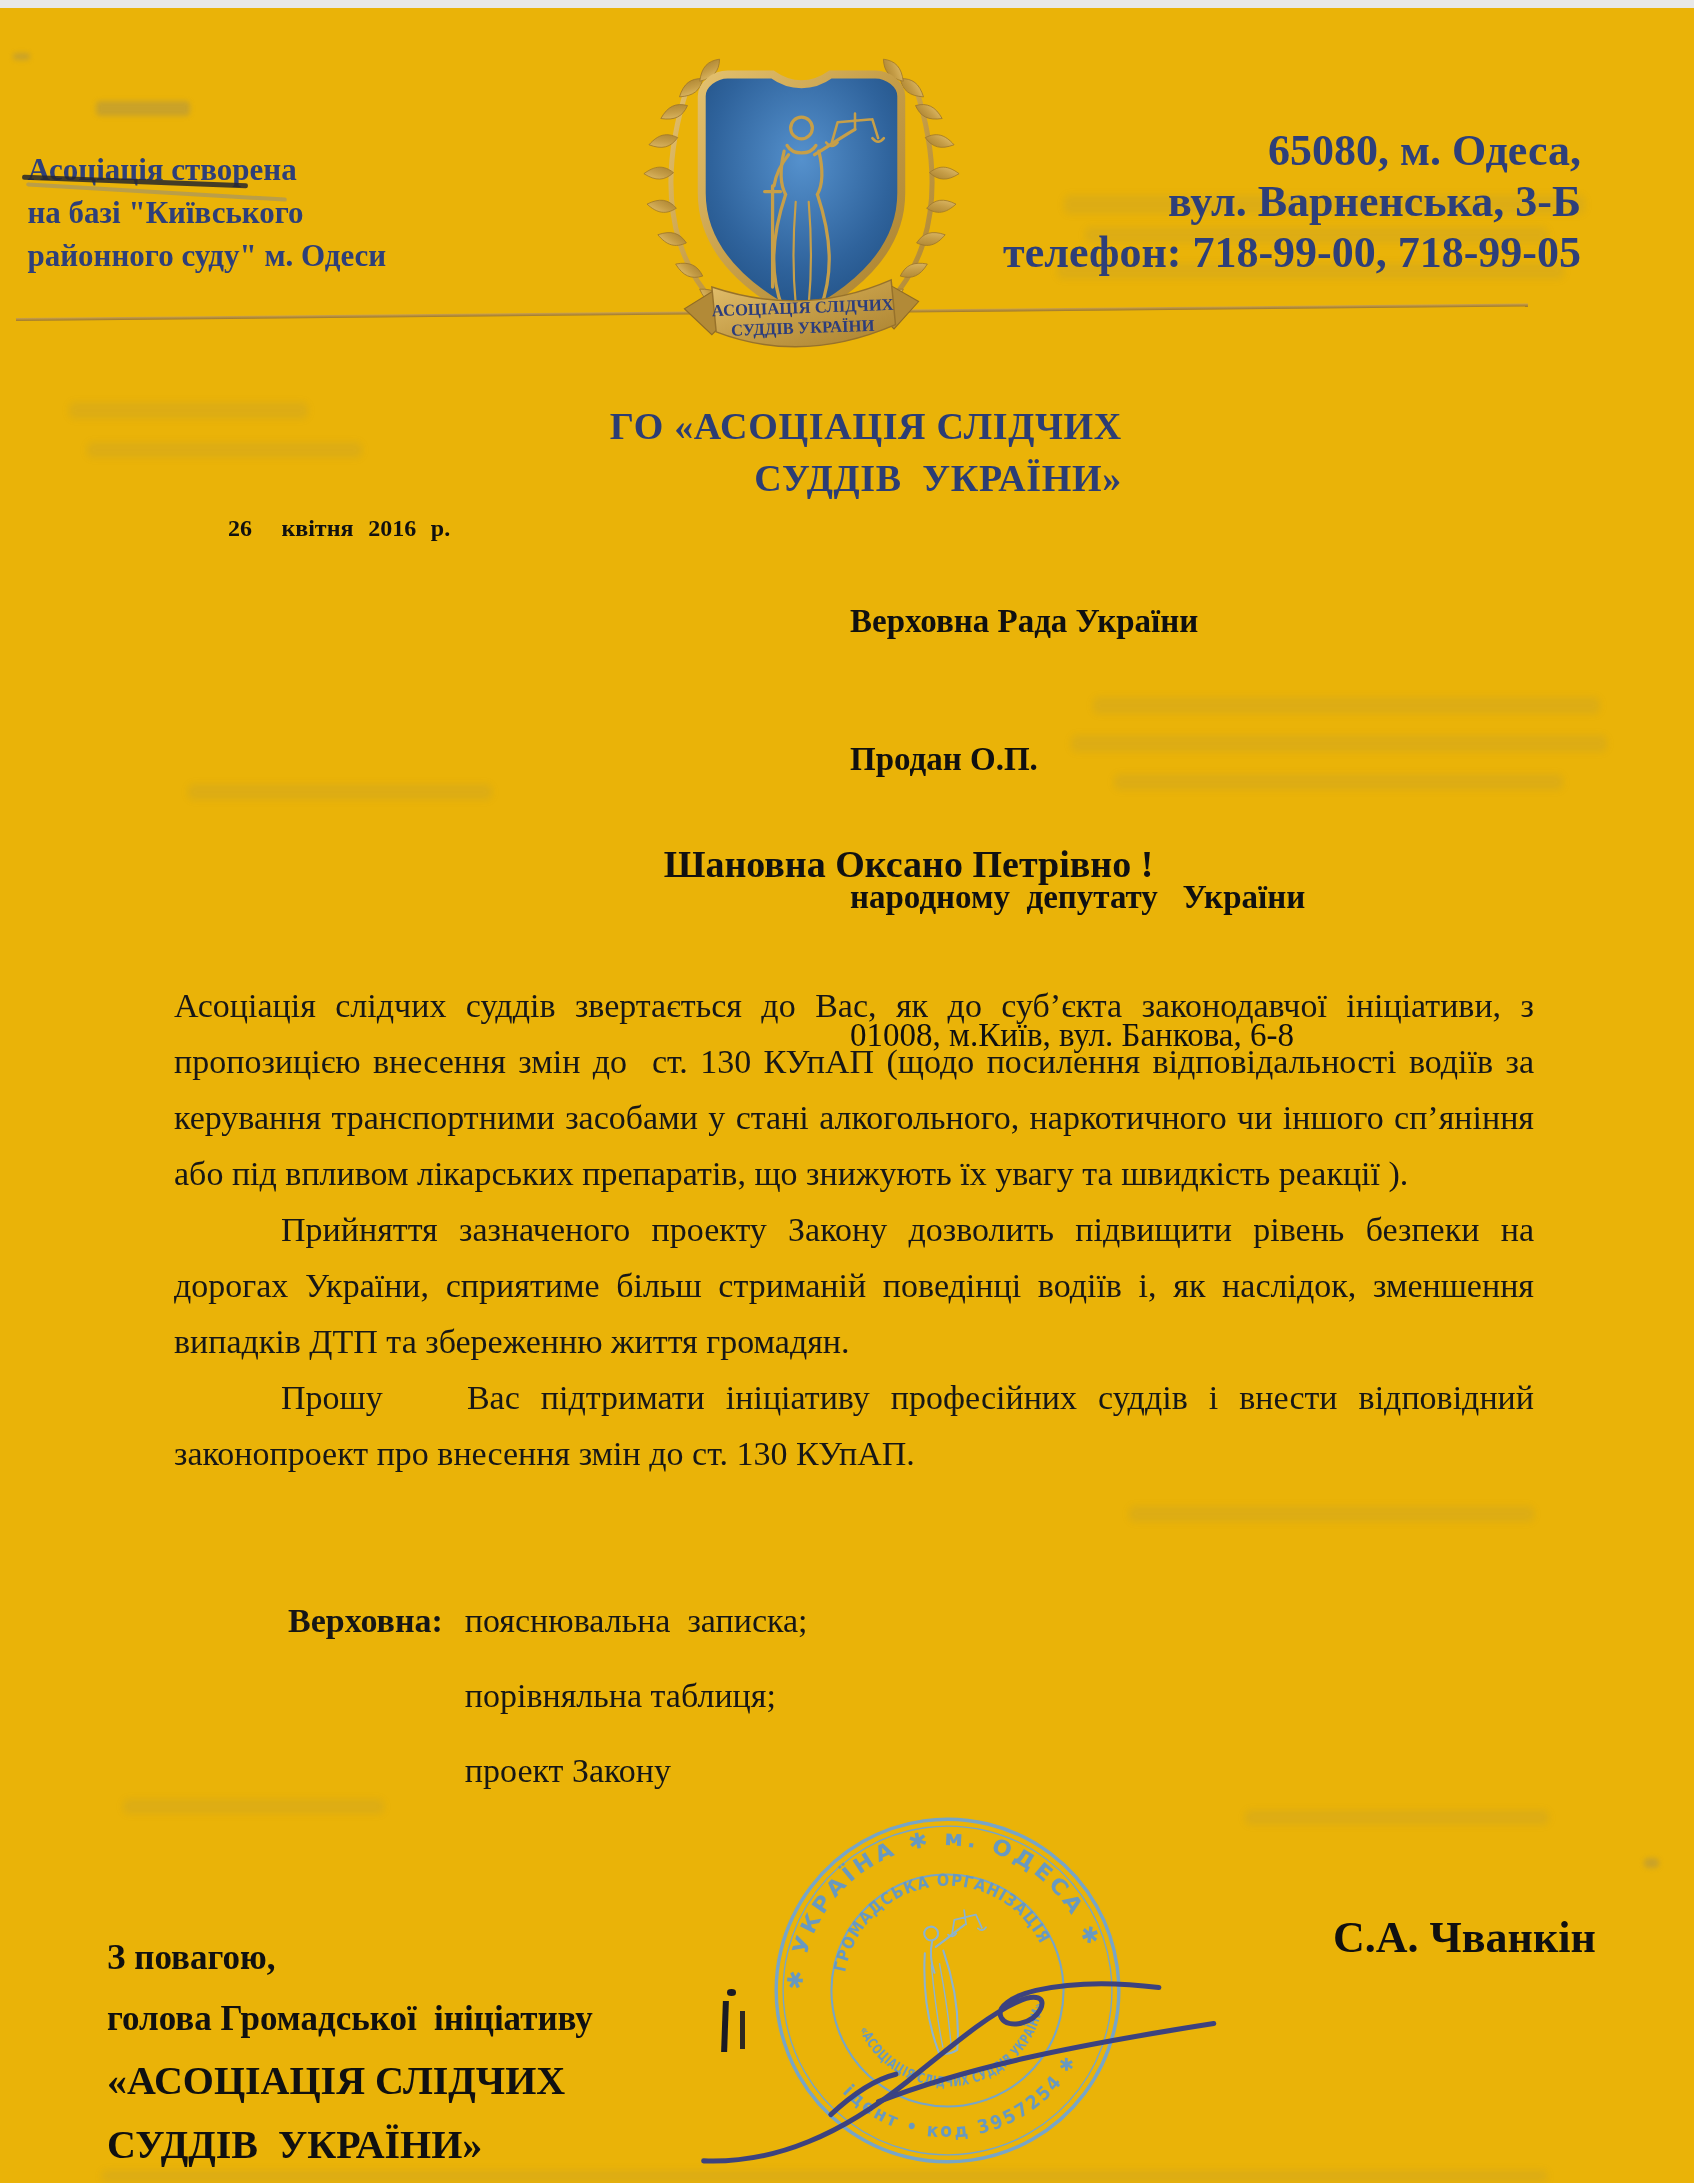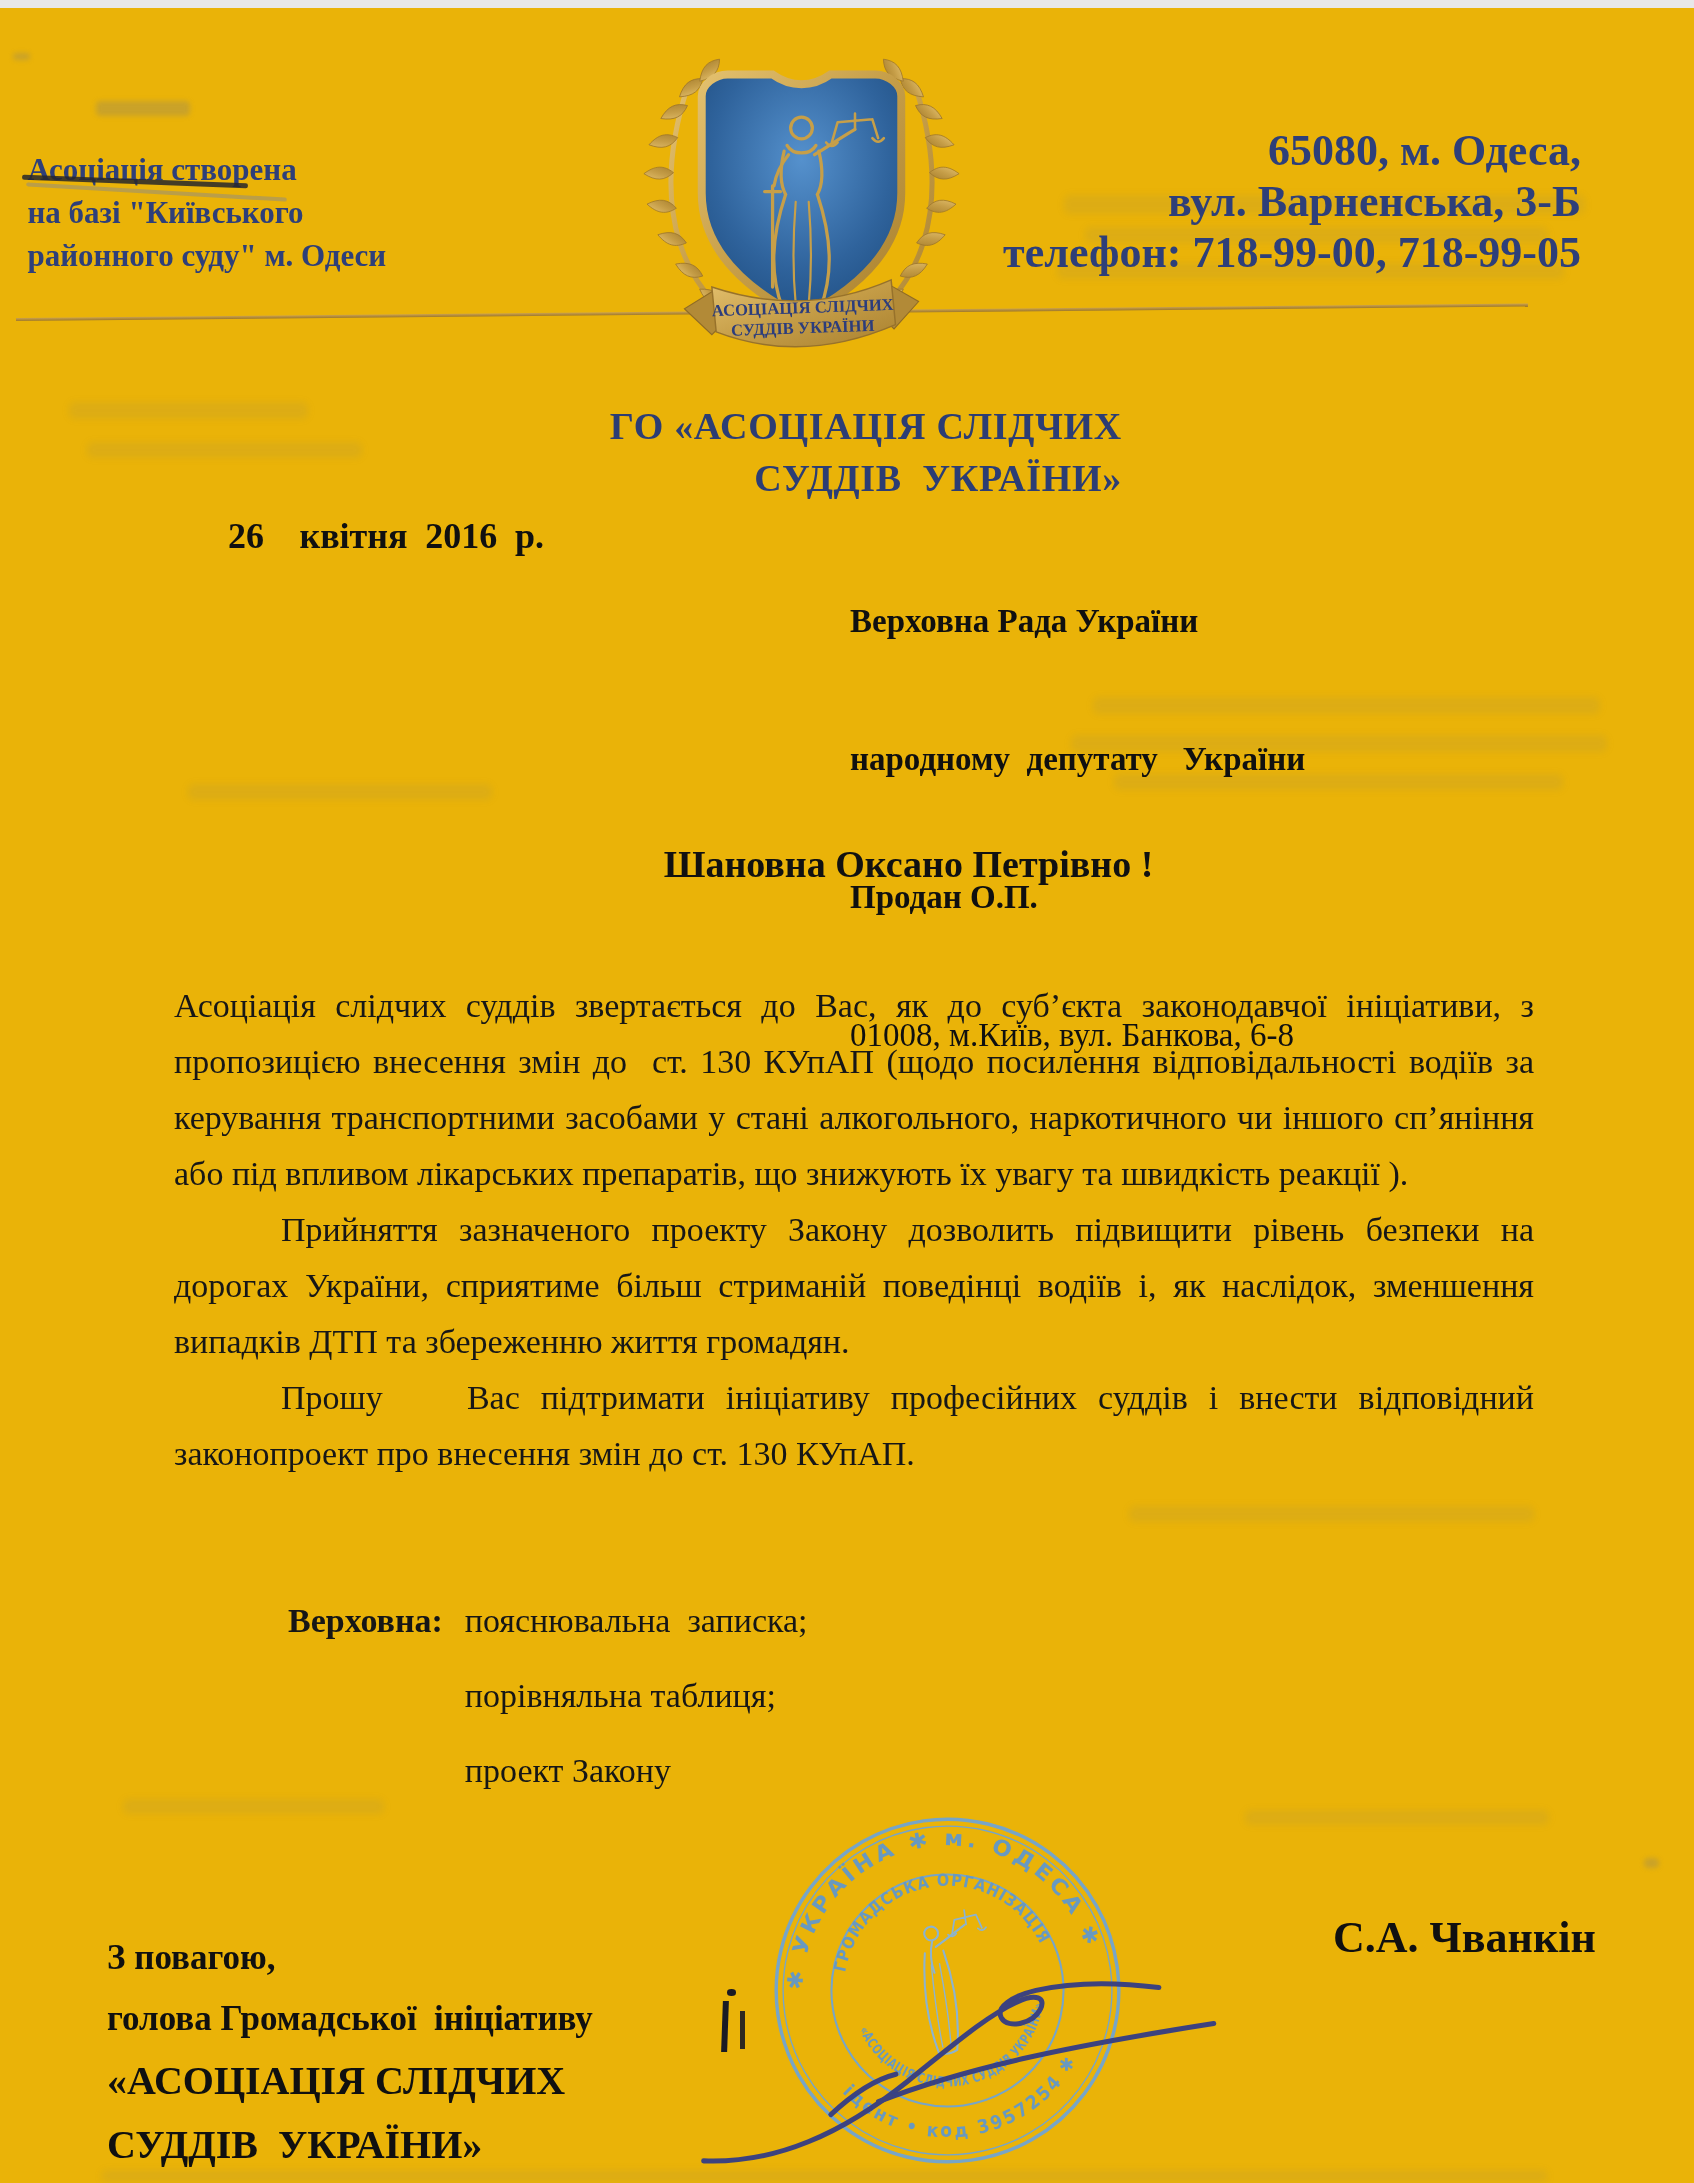--- a/index.html
+++ b/index.html
@@ -13,21 +13,21 @@
     font-size:31px;font-weight:bold;color:#2e3f79;line-height:43px;}
   .lh-right{position:absolute;right:113px;top:117px;width:579px;text-align:right;
     font-size:44px;font-weight:bold;color:#2e3f79;line-height:51px;}
   .gold-rule{position:absolute;left:16px;top:310px;width:1512px;height:2.9px;
     background:linear-gradient(to bottom,#caa14e,#a07a2c);
     transform:rotate(-0.55deg);transform-origin:left center;}
   .emblem{position:absolute;left:606px;top:13px;width:391px;height:334px;}
   .org-title{position:absolute;left:485px;top:392px;width:637px;text-align:right;
     font-size:38px;font-weight:bold;color:#2c3d74;line-height:52px;letter-spacing:0.7px;}
   
-  .date{position:absolute;left:228px;top:507px;font-size:36px;font-weight:bold;
+  .date{position:absolute;left:228px;top:507px;font-size:24px;font-weight:bold;
     color:#101010;white-space:pre-wrap;word-spacing:8.7px;}
   .addressee{position:absolute;left:850px;top:498px;width:738px;
     font-size:33px;line-height:46px;color:#101010;white-space:pre-wrap;}
   .addressee .bold{font-weight:bold;}
   .salutation{position:absolute;left:123px;top:834px;width:1571px;text-align:center;
     font-size:38px;font-weight:bold;color:#111;white-space:pre-wrap;}
   
   .body-text{position:absolute;left:174px;top:970px;width:1360px;
     font-size:34px;line-height:56px;color:#171717;text-align:justify;}
   .body-text p{margin:0;white-space:pre-wrap;}
@@ -166,22 +166,22 @@
 
   <div class="org-title">
     <div>ГО «АСОЦІАЦІЯ СЛІДЧИХ</div>
     <div style="white-space:pre-wrap;">СУДДІВ  УКРАЇНИ»</div>
   </div>
 
   <div class="date">26  квітня 2016 р.</div>
 
   <div class="addressee">
     <div class="bold">Верховна Рада України</div>
+    <div class="bold">Продан О.П.</div>
     <div class="bold">народному  депутату   України</div>
-    <div class="bold">Продан О.П.</div>
     <div>01008, м.Київ, вул. Банкова, 6-8</div>
   </div>
 
   <div class="salutation">Шановна Оксано Петрівно !</div>
 
   <div class="body-text">
     <p>Асоціація слідчих суддів звертається до Вас, як до суб’єкта законодавчої ініціативи, з пропозицією внесення змін до  ст. 130 КУпАП (щодо посилення відповідальності водіїв за керування транспортними засобами у стані алкогольного, наркотичного чи іншого сп’яніння або під впливом лікарських препаратів, що знижують їх увагу та швидкість реакції ).</p>
     <p class="indent">Прийняття зазначеного проекту Закону дозволить підвищити рівень безпеки на дорогах України, сприятиме більш стриманій поведінці водіїв і, як наслідок, зменшення випадків ДТП та збереженню життя громадян.</p>
     <p class="indent">Прошу    Вас підтримати ініціативу професійних суддів і внести відповідний законопроект про внесення змін до ст. 130 КУпАП.</p>
   </div>

